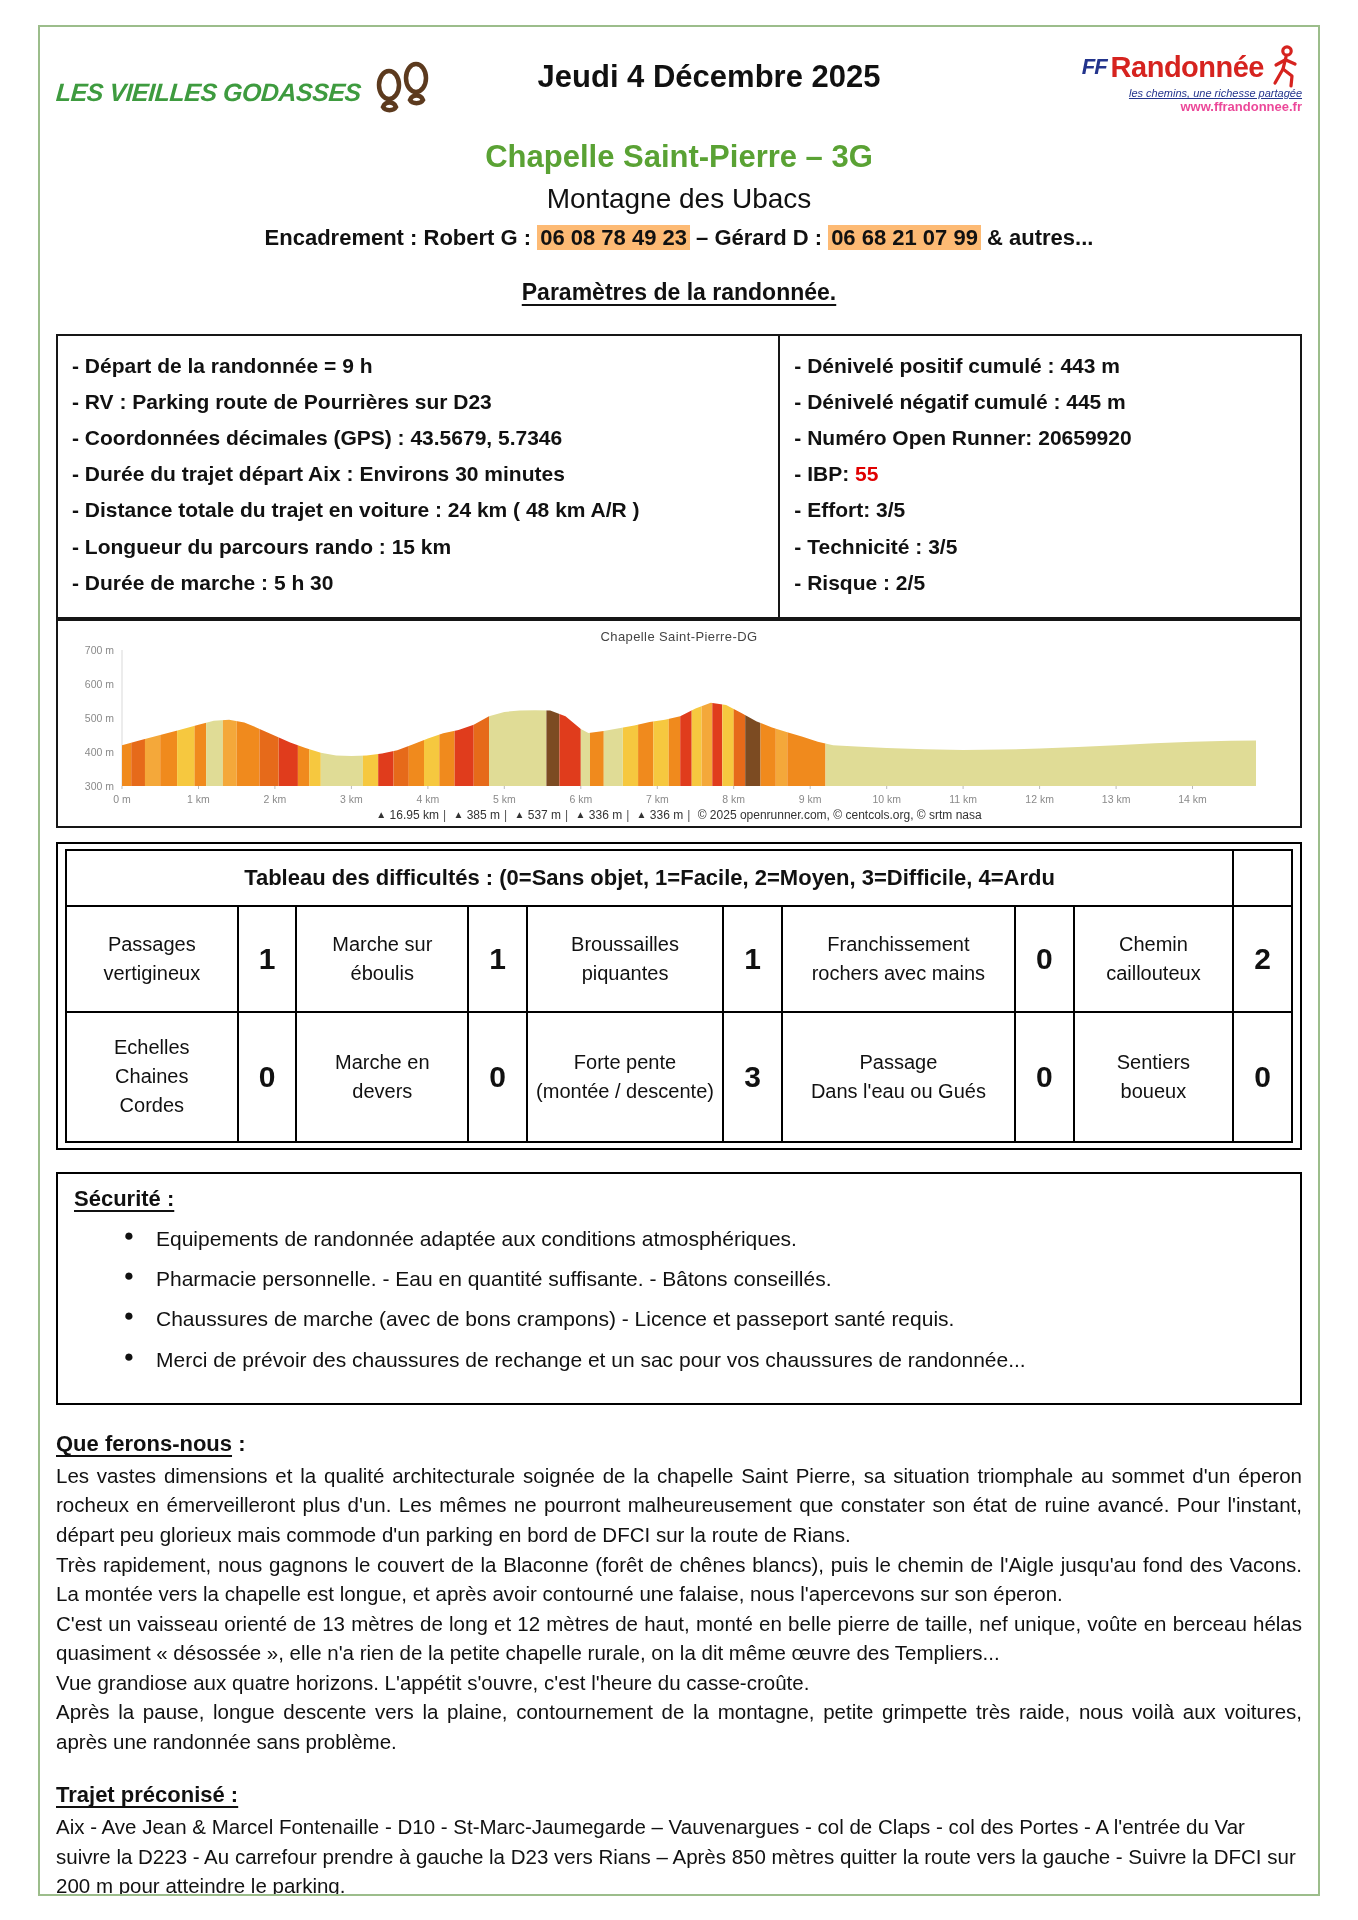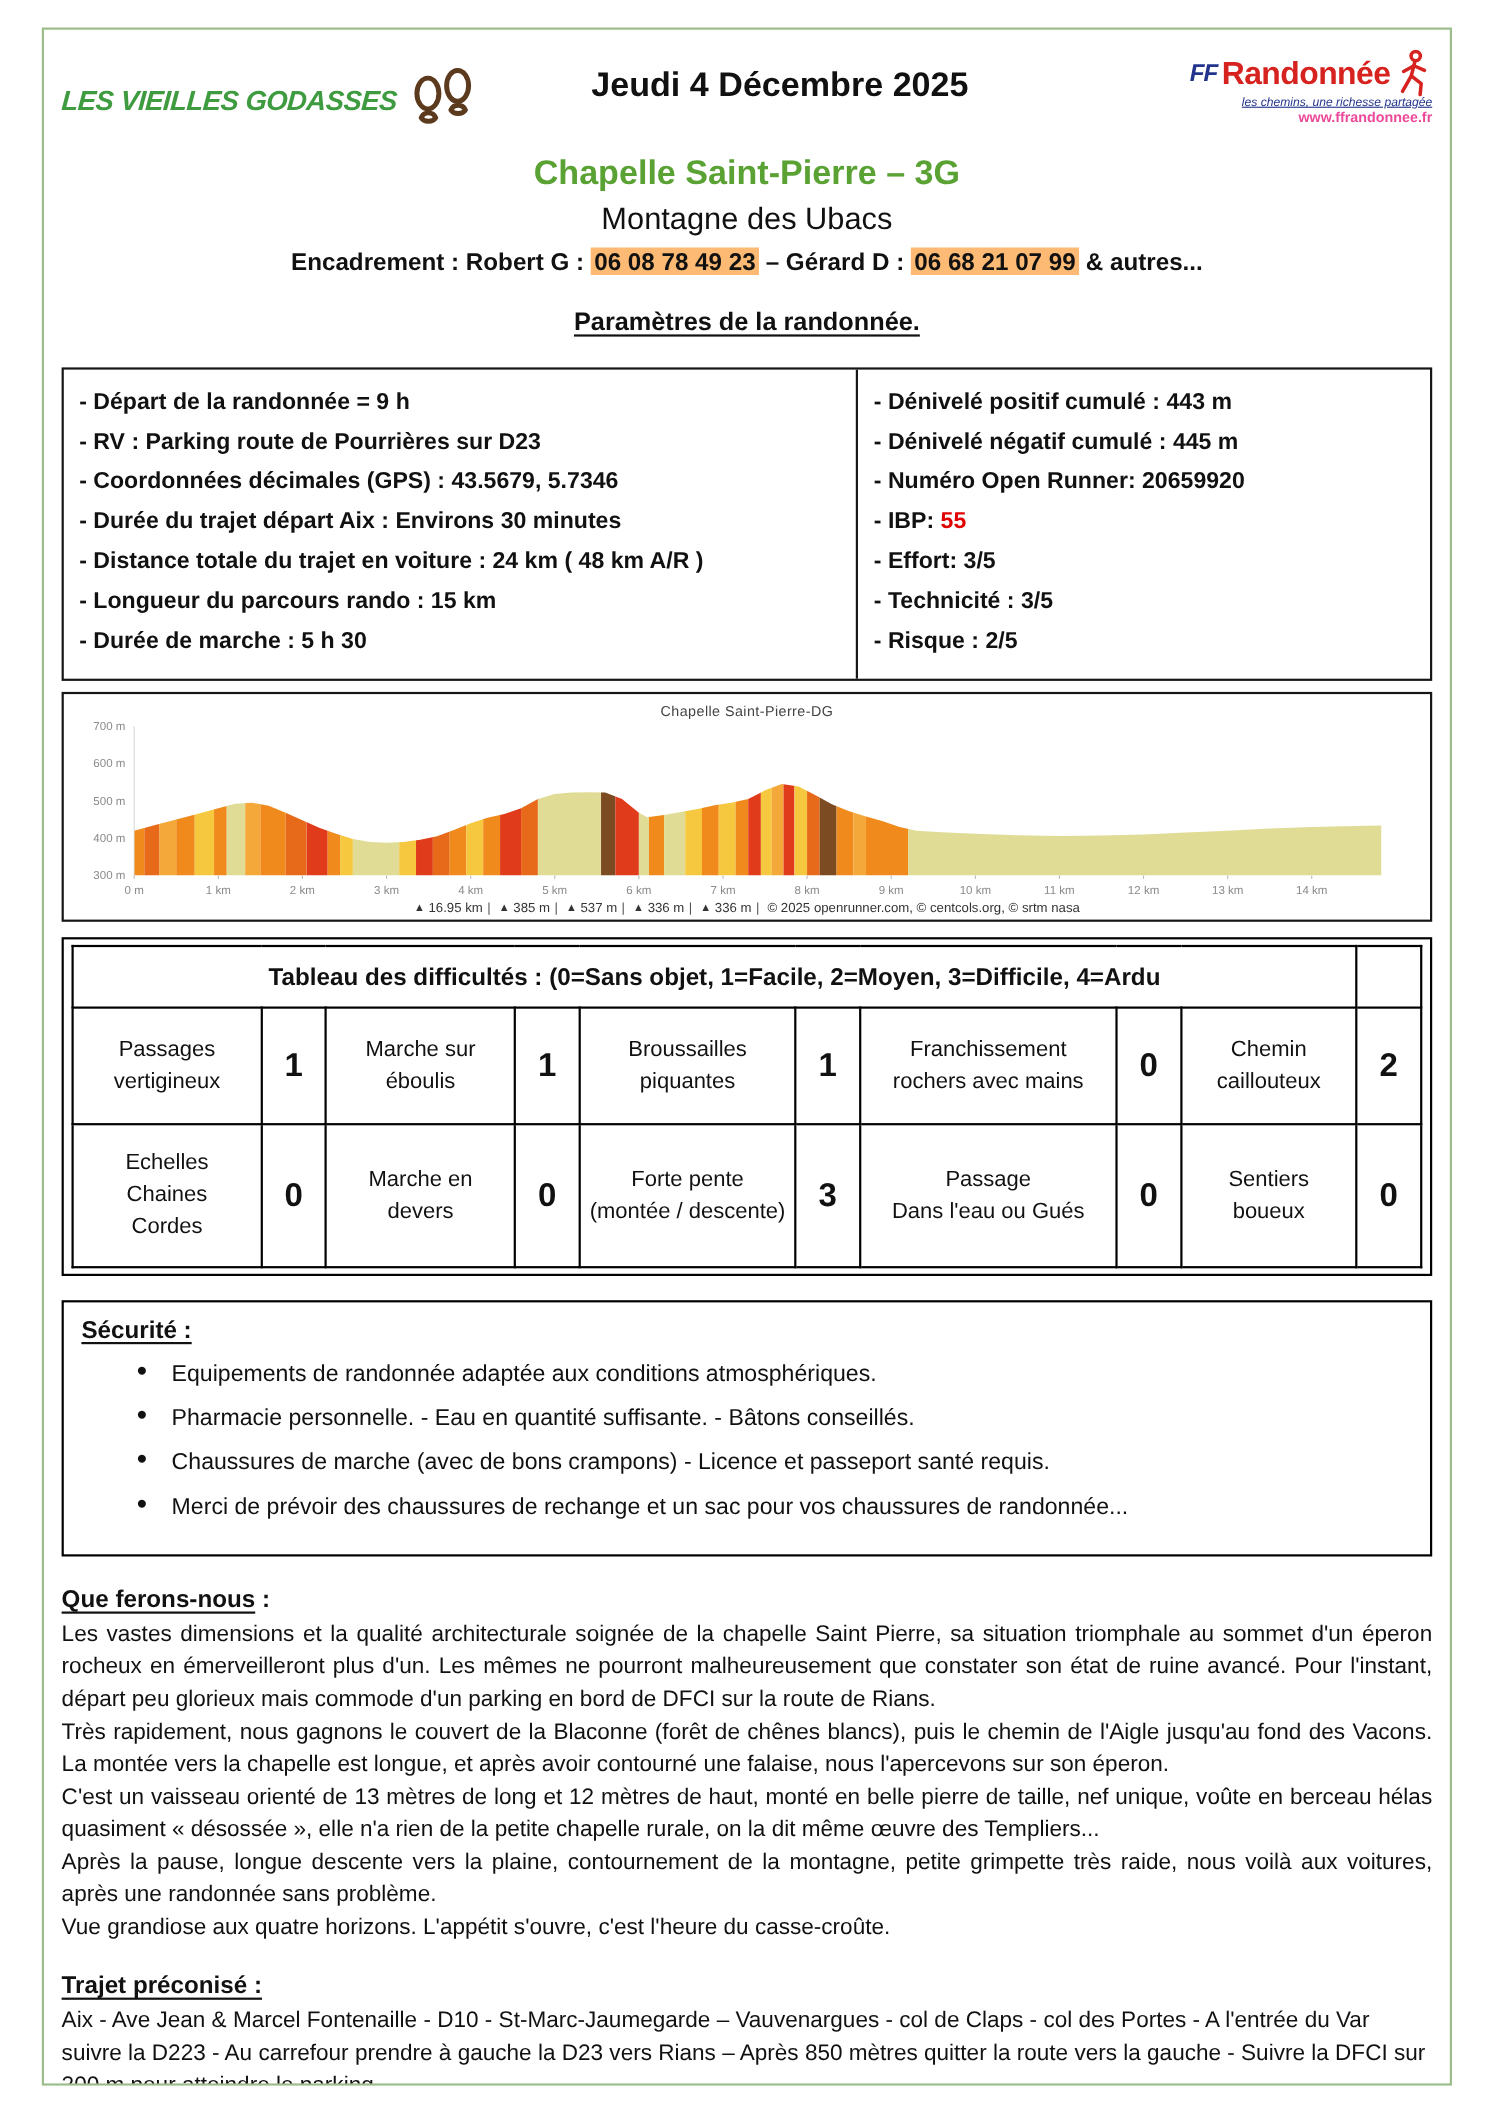--- a/index.html
+++ b/index.html
@@ -26,21 +26,21 @@
 
   
   .params-heading{text-align:center;font-size:23px;font-weight:bold;margin-top:28px;text-decoration:underline;text-decoration-thickness:2px;text-underline-offset:4px;}
   .params-box{display:flex;border:2px solid #161616;margin-top:28px;}
   .params-col{padding:12px 14px 16px 14px;font-size:21px;font-weight:bold;line-height:1.72;}
   .params-left{width:58%;box-sizing:border-box;}
   .params-right{width:42%;box-sizing:border-box;border-left:2px solid #161616;}
   .ibp-val{color:#e00000;}
 
   
-  .chart-box{border:2px solid #161616;margin-top:10px;padding:8px 6px 2px 6px;background:#fff;}
+  .chart-box{border:2px solid #161616;padding:8px 6px 2px 6px;background:#fff;}
   .chart-title{text-align:center;color:#444;font-size:13px;letter-spacing:0.4px;}
   .chart-stats{text-align:center;color:#333;font-size:12px;margin-top:-2px;padding-bottom:2px;}
   .chart-stats .mnt{font-size:10px;position:relative;top:-1px;}
   .chart-stats .sep{color:#555;padding:0 4px;}
 
   
   .table-wrap{border:2px solid #000;margin-top:14px;padding:5px 7px;}
   table.diff{width:100%;border-collapse:collapse;table-layout:fixed;}
   table.diff td{border:2px solid #000;text-align:center;vertical-align:middle;}
   .diff-head{font-size:22px;font-weight:bold;height:52px;}
@@ -310,22 +310,22 @@
         </div>
     </div>
   </div>
 
   <div class="section">
     <div class="sec-h"><span class="und">Que ferons-nous</span><span> :</span></div>
     <div class="body-text">
       <p> Les vastes dimensions et la qualité architecturale soignée de la chapelle Saint Pierre, sa situation triomphale au sommet d'un éperon rocheux en émerveilleront plus d'un. Les mêmes ne pourront malheureusement que constater son état de ruine avancé. Pour l'instant, départ peu glorieux mais commode d'un parking en bord de DFCI sur la route de Rians.</p>
       <p>Très rapidement, nous gagnons le couvert de la Blaconne (forêt de chênes blancs), puis le chemin de l'Aigle jusqu'au fond des Vacons. La montée vers la chapelle est longue, et après avoir contourné une falaise, nous l'apercevons sur son éperon.</p>
       <p>C'est un vaisseau orienté de 13 mètres de long et 12 mètres de haut, monté en belle pierre de taille, nef unique, voûte en berceau hélas quasiment « désossée », elle n'a rien de la petite chapelle rurale, on la dit même œuvre des Templiers...</p>
+      <p>Vue grandiose aux quatre horizons. L'appétit s'ouvre, c'est l'heure du casse-croûte.</p>
       <p>Après la pause, longue descente vers la plaine, contournement de la montagne, petite grimpette très raide, nous voilà aux voitures, après une randonnée sans problème.</p>
-      <p>Vue grandiose aux quatre horizons. L'appétit s'ouvre, c'est l'heure du casse-croûte.</p>
     </div>
   </div>
 
   <div class="section">
     <div class="sec-h"><span class="und">Trajet préconisé :</span></div>
     <div class="body-text" style="text-align:left;">Aix - Ave Jean &amp; Marcel Fontenaille - D10 - St-Marc-Jaumegarde – Vauvenargues - col de Claps - col des Portes - A l'entrée du Var suivre la D223 - Au carrefour prendre à gauche la D23 vers Rians – Après 850 mètres quitter la route vers la gauche - Suivre la DFCI sur 200 m pour atteindre le parking.</div>
   </div>
 
 </div>
 

